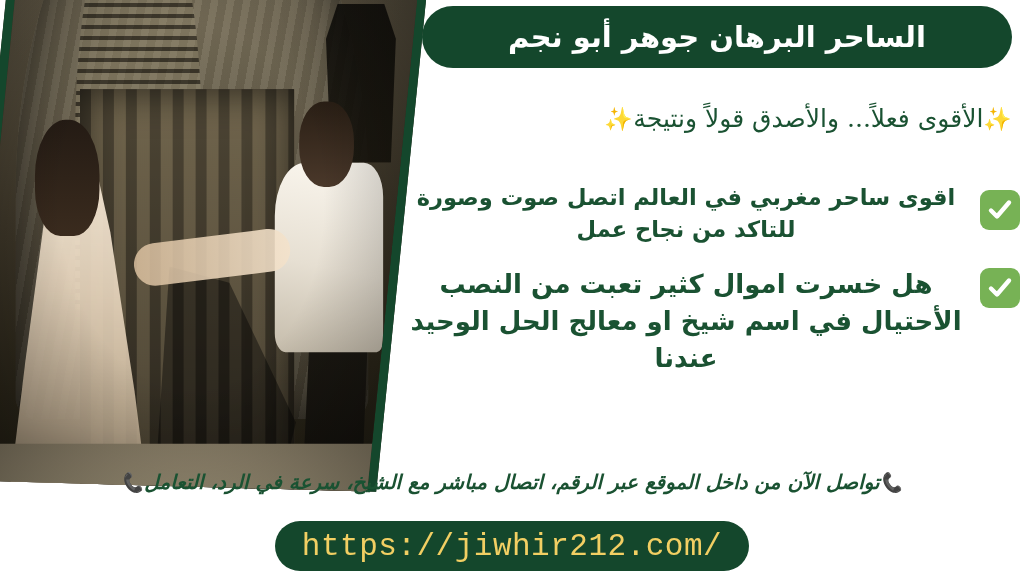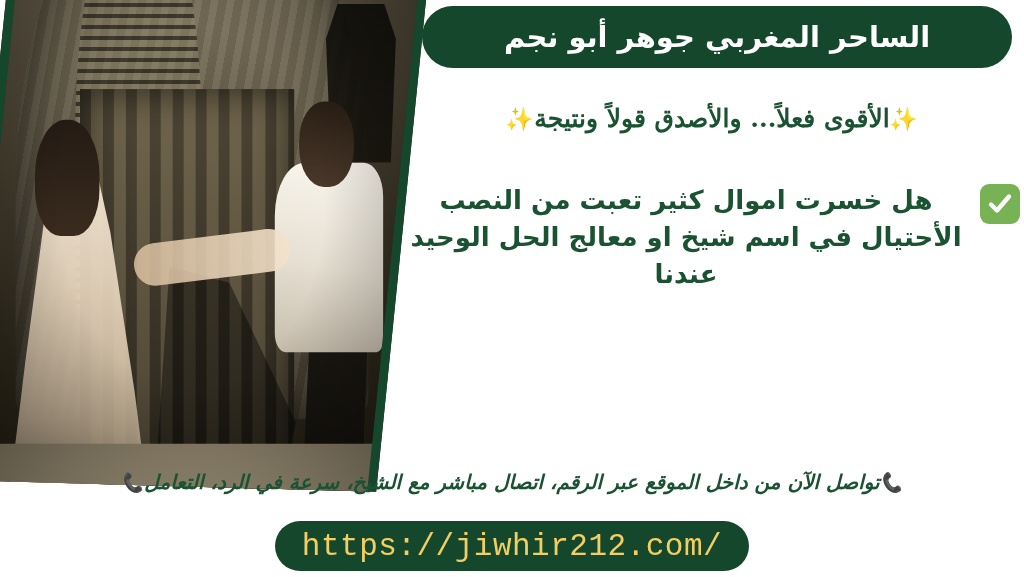--- a/index.html
+++ b/index.html
@@ -195,25 +195,25 @@
     font-size:29px;
     font-weight:bold;
     letter-spacing:.3px;
   }
 
   .subtitle {
     position:absolute;
     right:12px;
     top:104px;
     width:600px;
-    text-align:center;
+    text-align:right;
     color:#1a5232;
     font-family:"DejaVu Serif","Liberation Serif",serif;
     font-size:25px;
-    font-weight:bold;
+    font-weight:normal;
     direction:rtl;
   }
   .spark { color:#f0a818; font-size:23px; }
 
   .bullets {
     position:absolute;
     right:4px;
     top:180px;
     width:616px;
   }
@@ -305,29 +305,37 @@
       <div class="man-head"></div>
       <div class="arms"></div>
       <div class="ground"></div>
       <div class="photo-vignette"></div>
     </div>
   </div>
 
   <div class="content">
 
     <div class="title-pill">
-      <span>الساحر المغربي جوهر أبو نجم</span>
+      <span>الساحر البرهان جوهر أبو نجم</span>
     </div>
 
     <div class="subtitle">
       <span class="spark">✨</span><span>الأقوى فعلاً... والأصدق قولاً ونتيجة</span><span class="spark">✨</span>
     </div>
 
     <div class="bullets">
 
+      <div class="bullet b1">
+        <div class="check-box">
+          <svg width="26" height="26" viewBox="0 0 26 26" aria-hidden="true">
+            <path d="M4 13.5 L10 19.5 L22 5.5" fill="none" stroke="#ffffff" stroke-width="4.4" stroke-linecap="round" stroke-linejoin="round"></path>
+          </svg>
+        </div>
+        <div class="bullet-text">اقوى ساحر مغربي في العالم اتصل صوت وصورة للتاكد من نجاح عمل</div>
+      </div>
 
 
       <div class="bullet b3">
         <div class="check-box">
           <svg width="26" height="26" viewBox="0 0 26 26" aria-hidden="true">
             <path d="M4 13.5 L10 19.5 L22 5.5" fill="none" stroke="#ffffff" stroke-width="4.4" stroke-linecap="round" stroke-linejoin="round"></path>
           </svg>
         </div>
         <div class="bullet-text">هل خسرت اموال كثير تعبت من النصب الأحتيال في اسم شيخ او معالج الحل الوحيد عندنا</div>
       </div>

